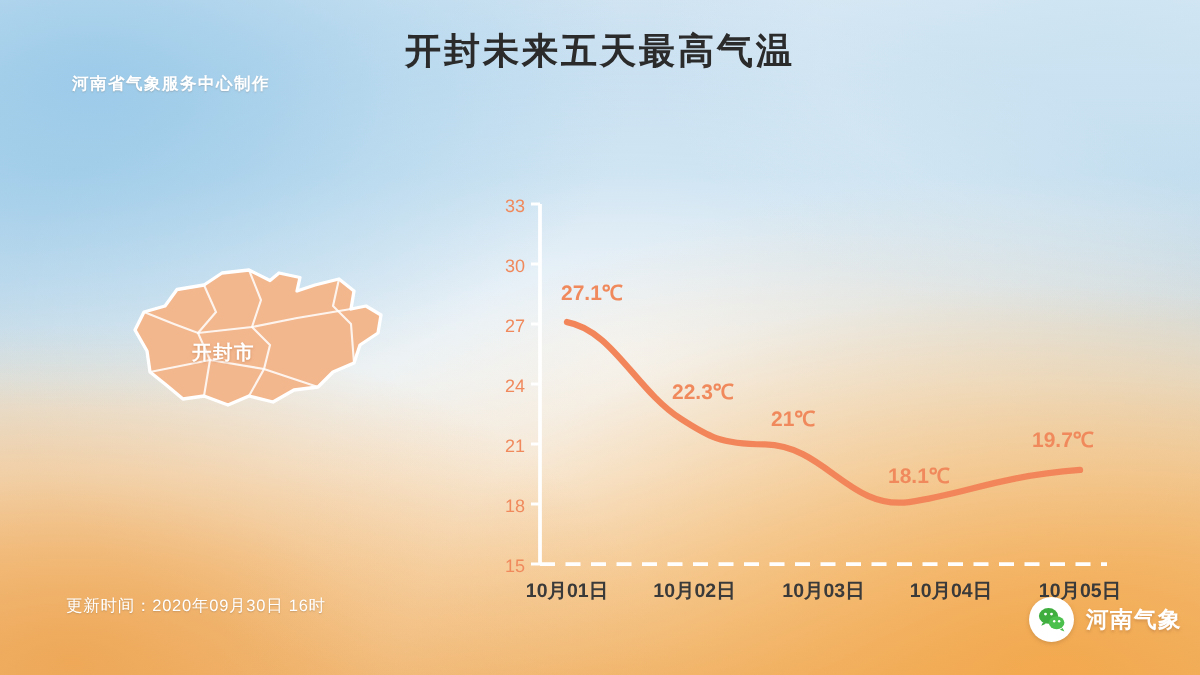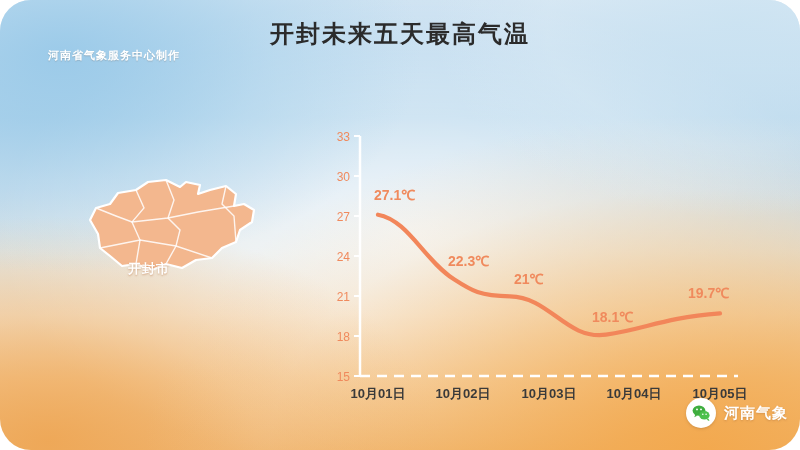--- a/index.html
+++ b/index.html
@@ -14,21 +14,20 @@
     overflow: hidden;
     background:
       
       radial-gradient(ellipse 700px 420px at 88% 100%, rgba(243,168,76,0.92) 0%, rgba(243,178,94,0.55) 35%, rgba(247,205,150,0.18) 62%, rgba(255,255,255,0) 80%),
       
       radial-gradient(ellipse 520px 300px at 6% 98%, rgba(238,166,84,0.85) 0%, rgba(242,186,120,0.45) 40%, rgba(255,255,255,0) 75%),
       
       radial-gradient(ellipse 560px 320px at 52% 52%, rgba(255,255,255,0.75) 0%, rgba(255,255,255,0.35) 45%, rgba(255,255,255,0) 75%),
       
       linear-gradient(180deg, #cfe3f2 0%, #bcd9ee 12%, #aed2ea 26%, #c6dcec 42%, #dfe6e7 56%, #f0dfc9 70%, #f3c792 84%, #eeb16a 100%);
-    border-radius: 31px;
   }
   
   #sky-left {
     position:absolute; left:0; top:0; width:520px; height:300px;
     background: radial-gradient(ellipse 460px 280px at 12% 18%, rgba(150,200,232,0.85) 0%, rgba(170,211,236,0.45) 45%, rgba(255,255,255,0) 78%);
     pointer-events:none;
   }
   
   #sky-right {
     position:absolute; right:0; top:0; width:420px; height:260px;
@@ -55,21 +54,20 @@
 
   
   #map-wrap {
     position:absolute; left:40px; top:160px; width:240px; height:140px;
   }
   #map-label {
     position:absolute; left:88px; top:66px;
     font-size:13px; color:#ffffff; font-weight:bold;
     letter-spacing:1px;
     text-shadow:0 1px 2px rgba(190,120,70,0.6);
-    margin-top:34px;
   }
 
   
   #update-time {
     position:absolute; left:44px; top:396px;
     font-size:11px; color:#ffffff; letter-spacing:0.5px;
     text-shadow:0 1px 1px rgba(140,110,80,0.4);
   }
 
   
@@ -117,20 +115,21 @@
         <path d="M126 20 L134 40 L128 58 L140 70 L136 86 L126 104" fill="none" stroke="#ffffff" stroke-width="1.4" opacity="0.85"></path>
         <path d="M96 30 L104 48 L92 62 L100 80 L96 104" fill="none" stroke="#ffffff" stroke-width="1.4" opacity="0.85"></path>
         <path d="M56 48 L76 56 L92 62 L128 58 L158 52 L194 46" fill="none" stroke="#ffffff" stroke-width="1.4" opacity="0.85"></path>
         <path d="M60 88 L100 80 L136 86 L172 98" fill="none" stroke="#ffffff" stroke-width="1.4" opacity="0.85"></path>
         <path d="M186 26 L182 44 L194 56 L196 82" fill="none" stroke="#ffffff" stroke-width="1.4" opacity="0.85"></path>
       </g>
     </svg>
     <div id="map-label">开封市</div>
   </div>
 
+  <div id="update-time">更新时间：2020年09月30日 16时</div>
 
   <div id="wechat">
     <div class="wx-icon">
       <svg width="20" height="20" viewBox="0 0 20 20">
         <ellipse cx="8" cy="7.6" rx="6.4" ry="5.2" fill="#3fae3f"></ellipse>
         <path d="M4.4 11.6 L3.2 14.2 L6.2 12.8 Z" fill="#3fae3f"></path>
         <circle cx="6" cy="6.4" r="0.95" fill="#ffffff"></circle>
         <circle cx="10" cy="6.4" r="0.95" fill="#ffffff"></circle>
         <ellipse cx="13.4" cy="12.2" rx="5.2" ry="4.3" fill="#4cc04c"></ellipse>
         <path d="M17.4 15.6 L18.6 18 L15.6 16.8 Z" fill="#4cc04c"></path>

